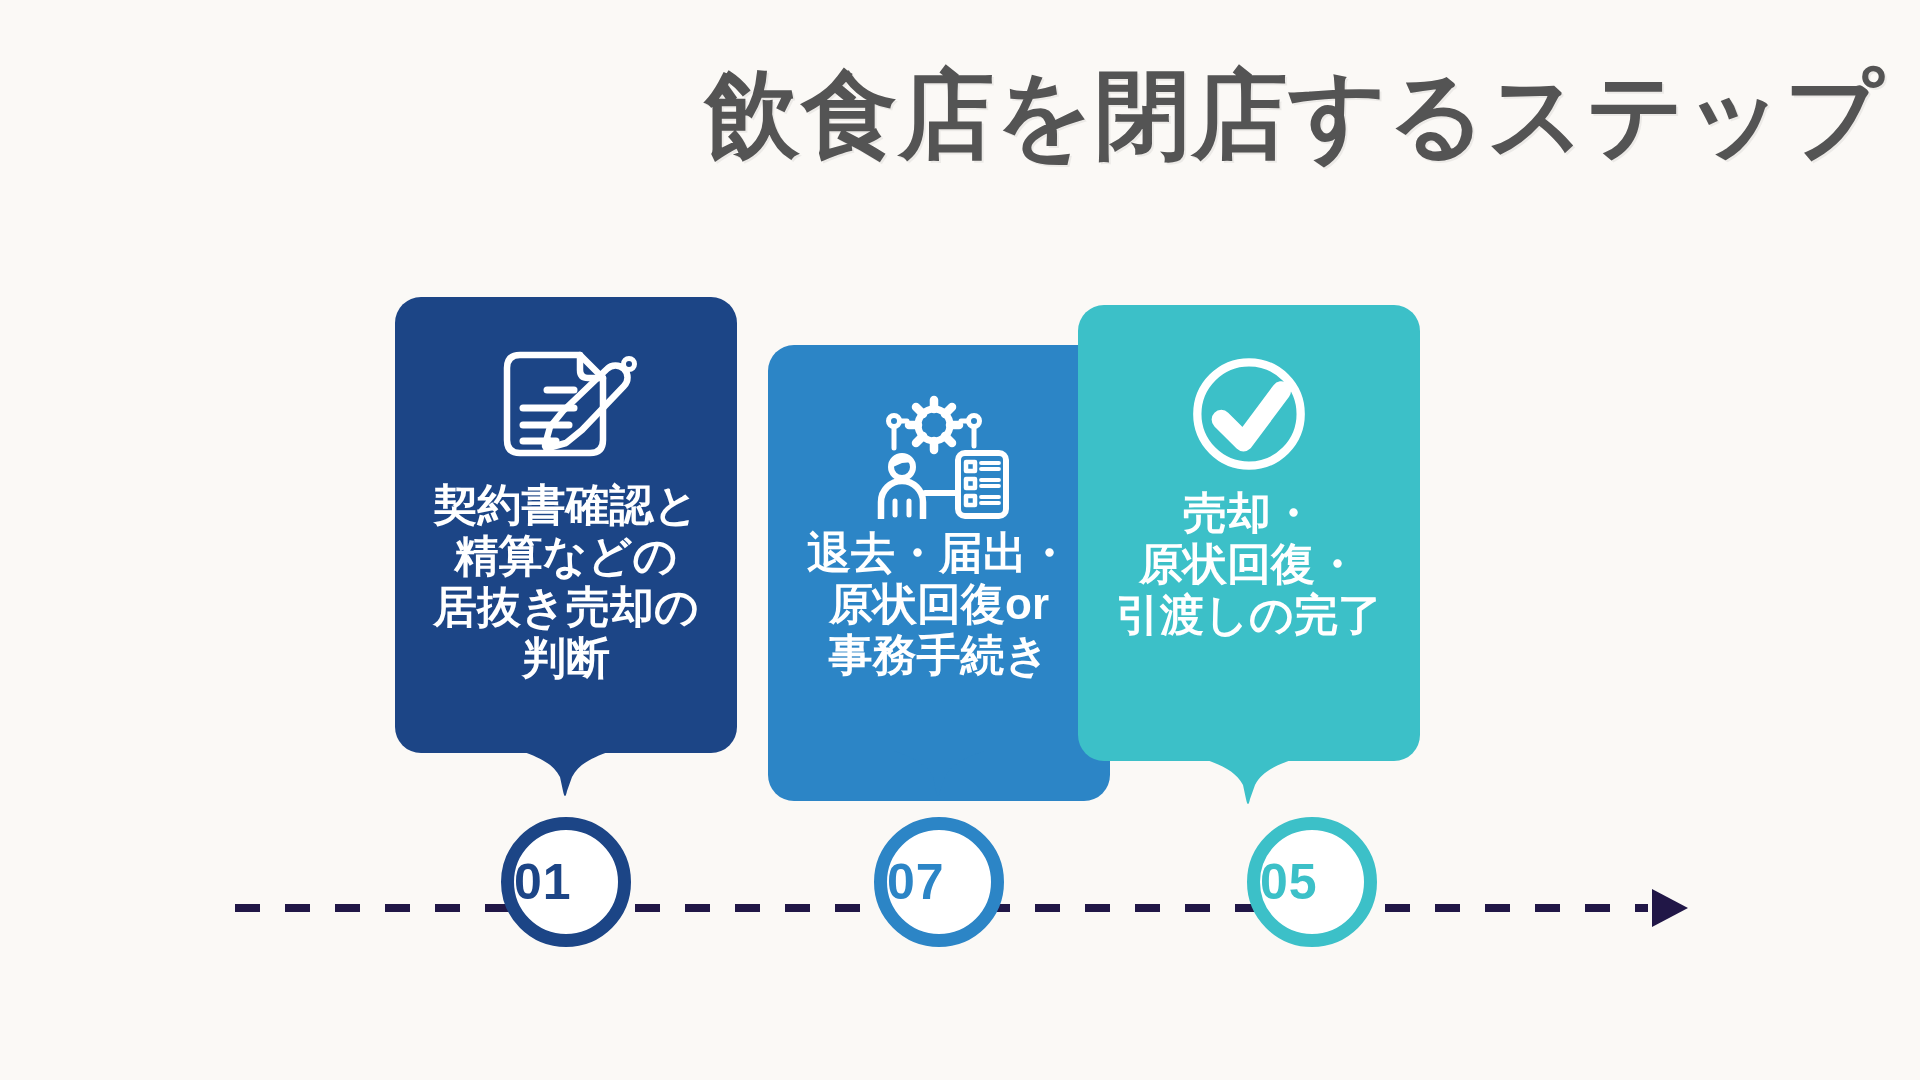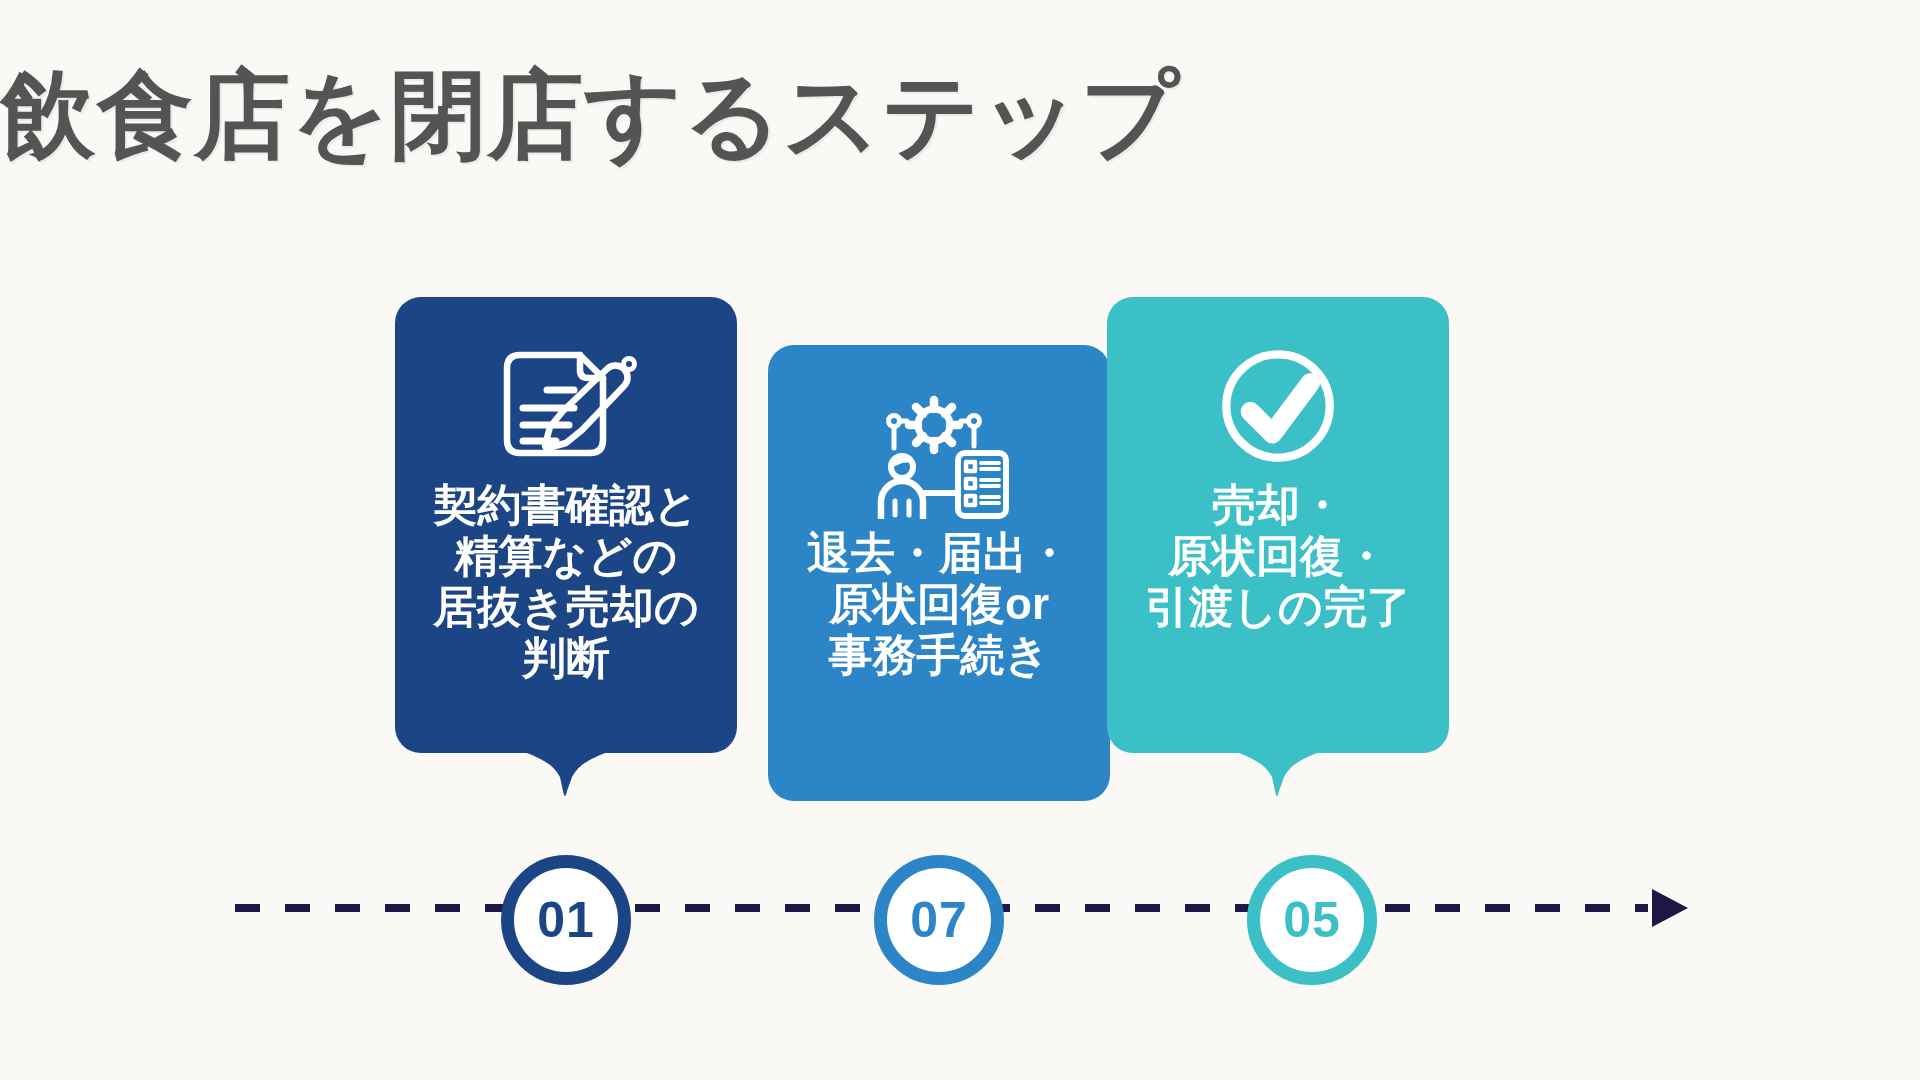--- a/index.html
+++ b/index.html
@@ -7,21 +7,21 @@
     width:1920px;height:1080px;
     background:var(--bg,#FBF9F6);
     font-family:"Liberation Sans","DejaVu Sans",sans-serif;
     overflow:hidden;
   }
   .stage{position:relative;width:1920px;height:1080px;}
 
   
   .title{
     position:absolute;top:52px;left:0;width:1884px;
-    text-align:left;
+    text-align:right;
     font-size:96px;font-weight:bold;
     color:var(--title-color,#545454);
     letter-spacing:1px;
     text-shadow:2px 2px 0 rgba(0,0,0,0.06);
   }
 
   
   .step{position:absolute;top:297px;width:342px;height:510px;}
   .card{
     position:absolute;top:0;left:0;width:342px;height:456px;
@@ -54,24 +54,24 @@
     background:repeating-linear-gradient(to right,
       var(--timeline,#211747) 0 25px, transparent 25px 50px);
   }
   .arrow-head{
     position:absolute;left:1652px;top:889px;width:0;height:0;
     border-top:19px solid transparent;
     border-bottom:19px solid transparent;
     border-left:36px solid var(--timeline,#211747);
   }
   .num-circle{
-    position:absolute;top:855px;width:104px;height:104px;
+    position:absolute;top:817px;width:104px;height:104px;
     background:#fff;border-radius:50%;
     border:13px solid #000;
-    display:flex;align-items:center;justify-content:center;
+    display:flex;align-items:center;
   }
   .c1{border-color:var(--step1,#1C4586);}
   .c2{border-color:var(--step2,#2C85C6);}
   .c3{border-color:var(--step3,#3CC0C8);}
   .num{font-size:50px;font-weight:bold;letter-spacing:1px;}
   .c1 .num{color:var(--step1,#1C4586);}
   .c2 .num{color:var(--step2,#2C85C6);}
   .c3 .num{color:var(--step3,#3CC0C8);}
 
   .ic{stroke:#fff;fill:none;stroke-linecap:round;stroke-linejoin:round;}
@@ -162,21 +162,21 @@
         <div>退去・届出・</div>
         <div>原状回復or</div>
         <div>事務手続き</div>
       </div>
     </div>
     <svg class="tail" viewBox="0 0 90 48">
       <path class="tail-path" d="M0,0 H90 C70,7 58,13 51,26 L46,40 Q45,45 44,45 Q43,45 42,40 L39,26 C32,13 20,7 0,0 Z"></path>
     </svg>
   </div>
 
-  <div class="step step3" style="left:1107px;">
+  <div class="step step3" style="left:1078px;margin-top:8px;">
     <div class="card">
       <div class="icon-box">
         <svg width="120" height="120" viewBox="0 0 130 130">
           <circle class="ic" stroke-width="9" cx="65" cy="65" r="56"></circle>
           <path class="ic" stroke-width="21" d="M35,71 L59,95 L100,40"></path>
         </svg>
       </div>
       <div class="card-text">
         <div>売却・</div>
         <div>原状回復・</div>

